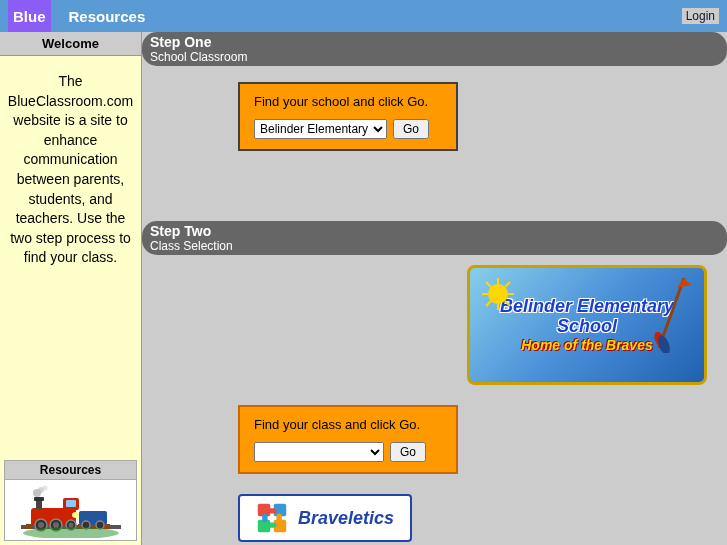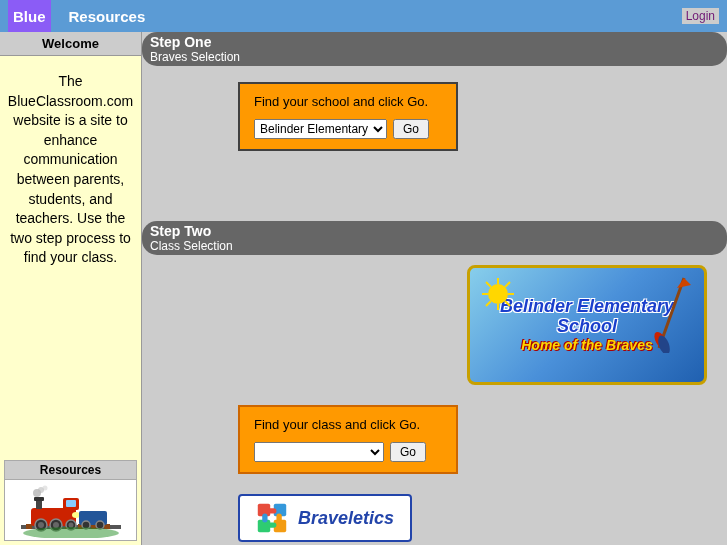--- a/index.html
+++ b/index.html
@@ -26,21 +26,21 @@
       font-size: 15px;
       padding: 18px 5px;
       margin-right: 18px;
     }
     #logo-classroom {
       color: white;
       font-size: 15px;
       font-weight: bold;
     }
     #login-link {
-      color: #701a75;
+      color: #0f172a;
       font-size: 12px;
       text-decoration: none;
       background: #ccc;
       padding: 1px 4px;
     }
 
     
     #main-layout {
       display: flex;
       height: 513px;
@@ -300,21 +300,21 @@
           <ellipse cx="50" cy="50" rx="48" ry="6" fill="#228B22" opacity="0.5"></ellipse>
         </svg>
       </div>
     </div>
   </div>
 
   <div id="content">
 
     <div class="step-header">
       <div class="step-title">Step One</div>
-      <div class="step-subtitle">Braves Selection</div>
+      <div class="step-subtitle">School Classroom</div>
     </div>
     <div class="step-body">
       <div class="orange-box">
         <div class="orange-box-text">Find your school and click Go.</div>
         <div class="orange-box-row">
           <select class="school-select">
             <option>Belinder Elementary</option>
           </select>
           <button class="go-button">Go</button>
         </div>

